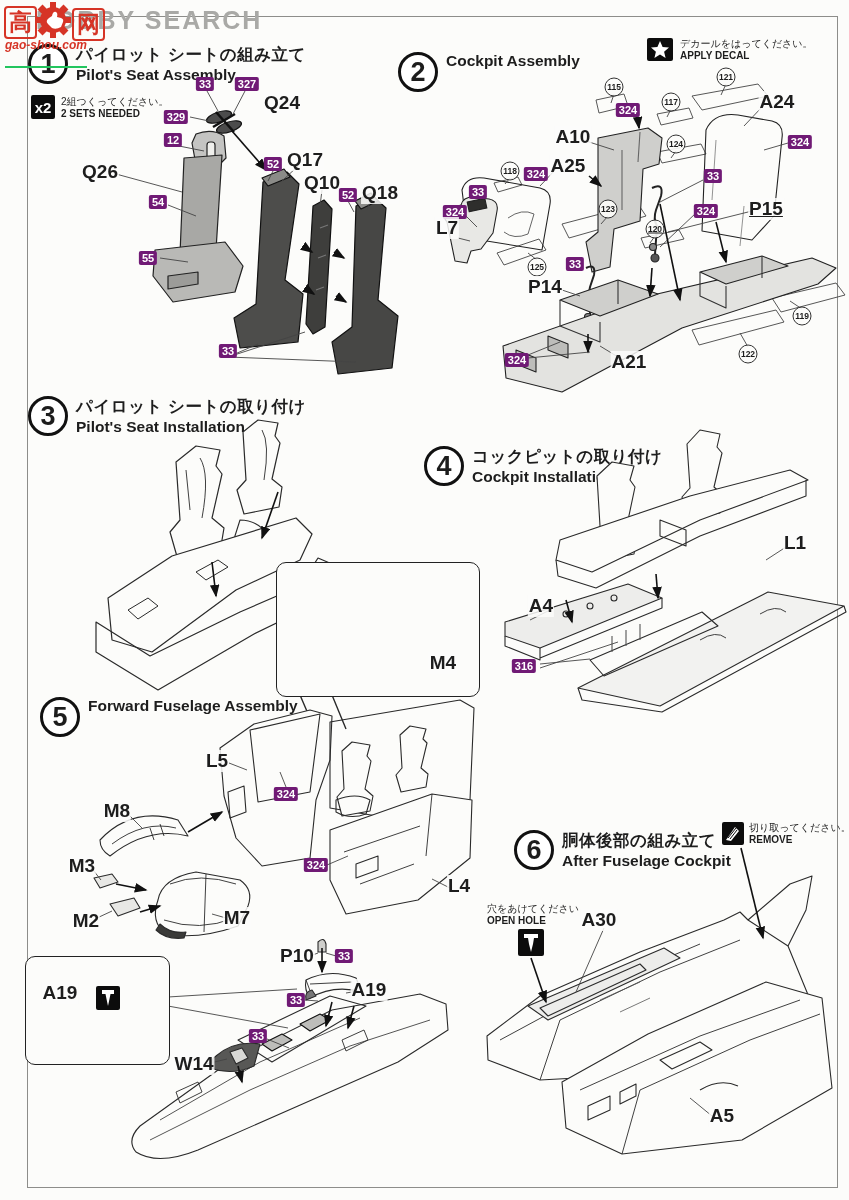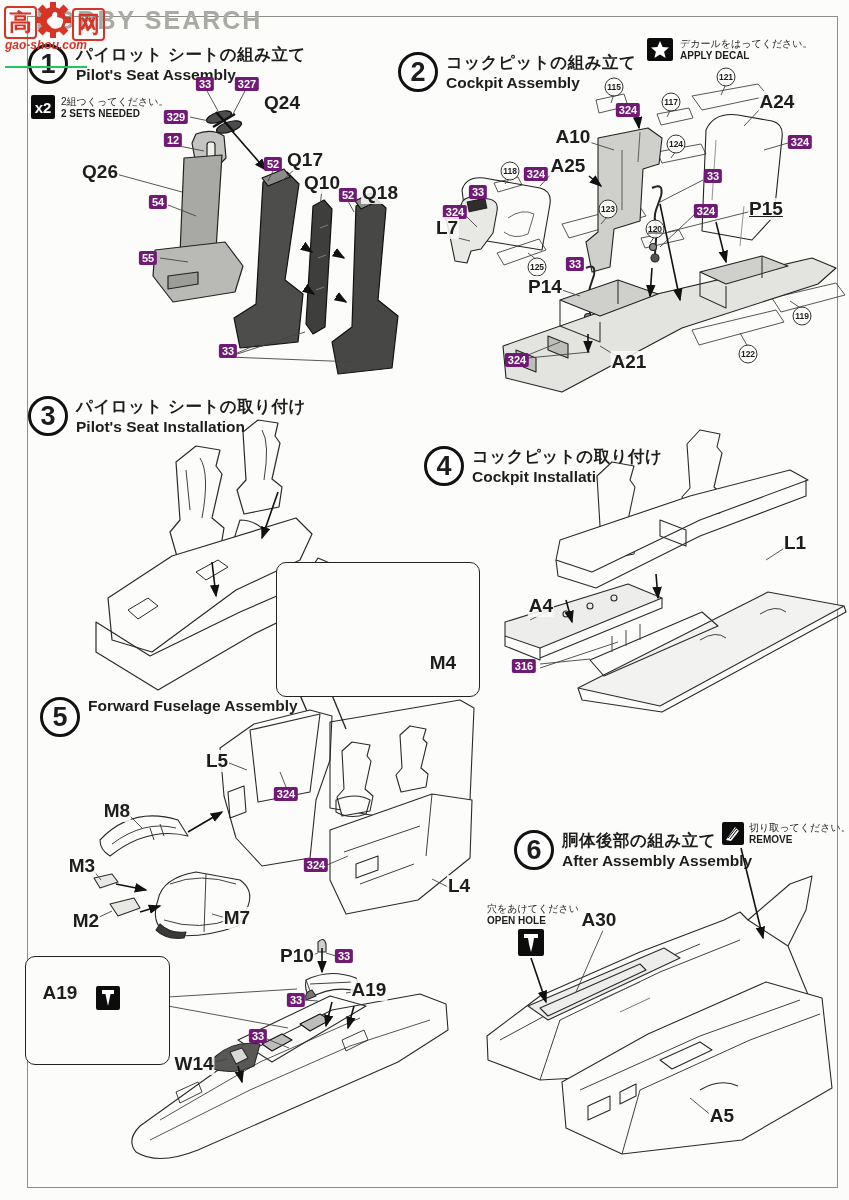--- a/index.html
+++ b/index.html
@@ -71,21 +71,20 @@
   <div class="step" style="left:28px;top:44px">
     <div class="snum">1</div>
     <div class="stitles">
         <div class="jp">パイロット シートの組み立て</div>
       <div class="en">Pilot's Seat Assembly</div>
       </div>
   </div>
   <div class="step" style="left:398px;top:52px">
     <div class="snum">2</div>
     <div class="stitles">
-        <div class="jp">コックピットの組み立て</div>
       <div class="en">Cockpit Assembly</div>
       </div>
   </div>
   <div class="step" style="left:28px;top:396px">
     <div class="snum">3</div>
     <div class="stitles">
         <div class="jp">パイロット シートの取り付け</div>
       <div class="en">Pilot's Seat Installation</div>
       </div>
   </div>
@@ -99,21 +98,21 @@
   <div class="step" style="left:40px;top:697px">
     <div class="snum">5</div>
     <div class="stitles">
       <div class="en">Forward Fuselage Assembly</div>
       </div>
   </div>
   <div class="step" style="left:514px;top:830px">
     <div class="snum">6</div>
     <div class="stitles">
         <div class="jp">胴体後部の組み立て</div>
-      <div class="en">After Assembly Assembly</div>
+      <div class="en">After Fuselage Cockpit</div>
       </div>
   </div>
 
   <div class="nbox" style="left:31px;top:95px;width:24px;height:24px;font-size:15px;font-weight:bold">x2</div>
   <div class="ntext" style="left:61px;top:96px">
     <div class="jp">2組つくってください。</div>
     <div>2 SETS NEEDED</div>
   </div>
 
   <div class="nbox" style="left:647px;top:38px;width:26px;height:23px">

